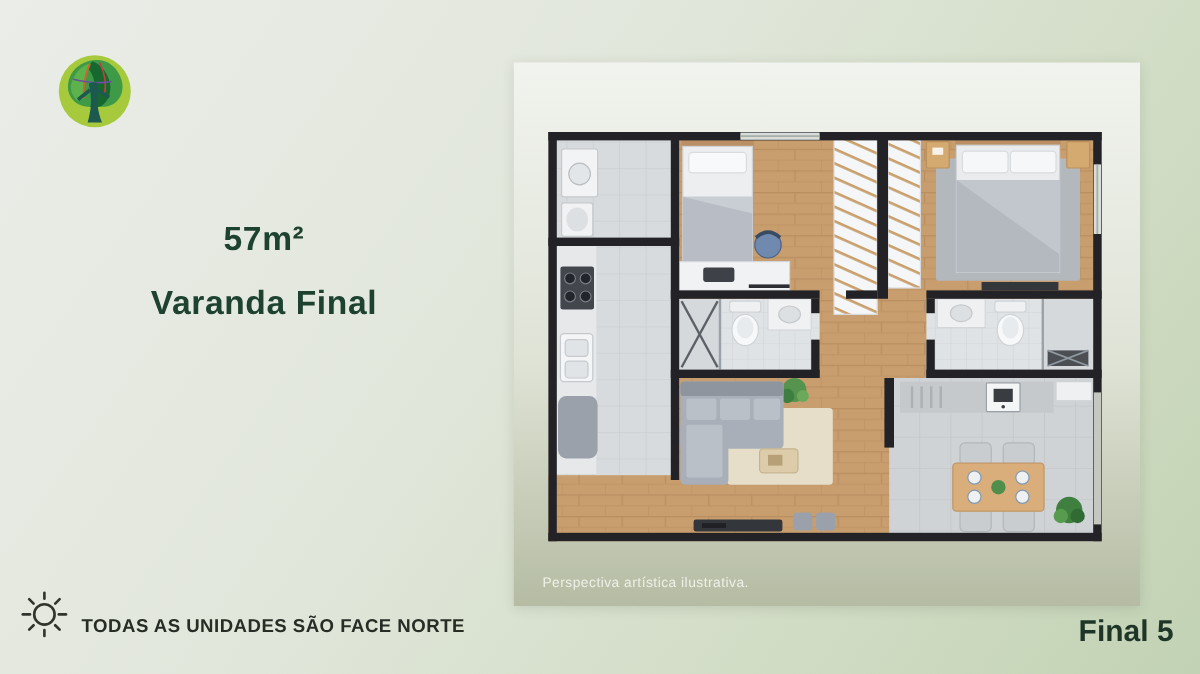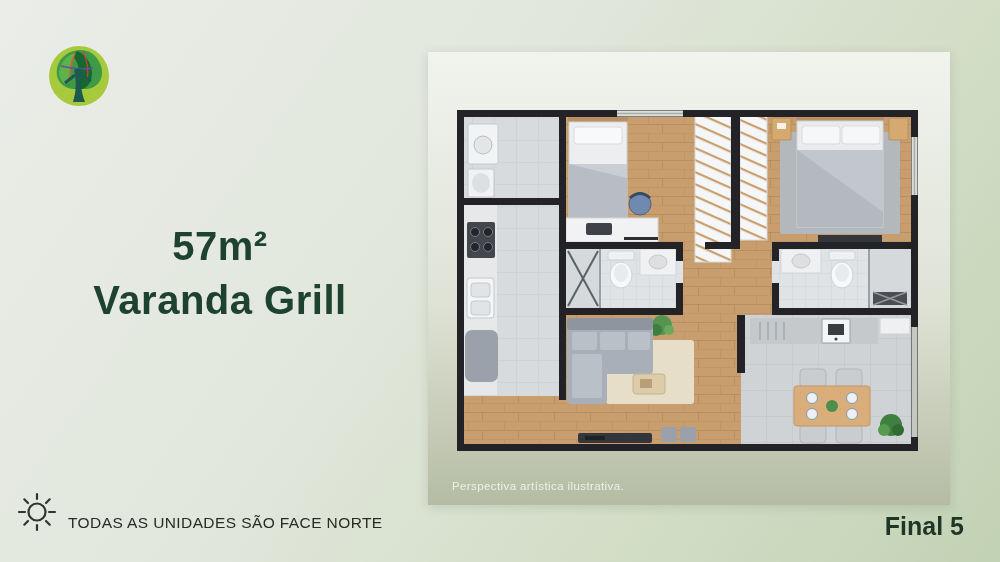--- a/index.html
+++ b/index.html
@@ -1,50 +1,50 @@
 <!DOCTYPE html>
 <html><head>
 <meta charset="utf-8">
 <style>
   html,body{margin:0;padding:0;}
   body{width:1000px;height:562px;overflow:hidden;font-family:"Liberation Sans",sans-serif;}
   .slide{position:relative;width:1000px;height:562px;
     background:linear-gradient(125deg,#eaede8 0%,#e2e7dc 40%,#cfdbc2 78%,#c2d2b4 100%);}
   .logo{position:absolute;left:47px;top:44px;width:64px;height:64px;}
   .headline{position:absolute;left:20px;top:172px;width:400px;text-align:center;
-    color:#1e4230;font-weight:700;font-size:40px;line-height:54px;letter-spacing:.5px;margin-top:47px;}
+    color:#1e4230;font-weight:700;font-size:28px;line-height:54px;letter-spacing:.5px;}
   .card{position:absolute;left:428px;top:52px;width:522px;height:453px;
     box-shadow:0 2px 10px rgba(60,70,55,.15);}
   .card svg{display:block;}
   .caption{position:absolute;left:24px;bottom:13px;font-size:11.5px;color:#f0f3ea;
     letter-spacing:.4px;opacity:.95;}
   .footer{position:absolute;left:16px;top:491px;display:flex;align-items:center;gap:10px;}
-  .footer .note{font-size:15.5px;font-weight:400;letter-spacing:.4px;color:#272c25;margin-top:21px;}
-  .final{position:absolute;right:36px;top:512px;font-size:25px;font-weight:700;color:#1f3527;}
+  .footer .note{font-size:15.5px;font-weight:700;letter-spacing:.4px;color:#272c25;margin-top:21px;}
+  .final{position:absolute;right:22px;top:512px;font-size:25px;font-weight:700;color:#1f3527;}
 </style>
 </head>
 <body>
 
 <div class="slide">
 
   <svg class="logo" viewBox="0 0 64 64" aria-hidden="true">
     <circle cx="32" cy="32" r="30" fill="#a7ca3c"></circle>
     <path d="M32 6 C14 8 8 22 10 32 C12 40 18 44 26 45 L40 45 C50 44 56 36 55 26 C53 14 44 5 32 6 Z" fill="#3e9a46"></path>
     <path d="M30 7 C38 10 44 18 45 28 C45 36 42 42 36 45 L28 45 C34 36 34 22 26 12 Z" fill="#17682f"></path>
     <path d="M12 28 C14 18 20 11 28 9 C24 18 22 28 23 38 L18 40 C14 37 12 33 12 28 Z" fill="#5eb24c"></path>
     <path d="M28 9 C24 18 22 28 23 38" stroke="#d2622e" fill="none" stroke-width="1.6"></path>
     <path d="M36 8 C40 16 42 26 40 36" stroke="#c43f3f" fill="none" stroke-width="1.4"></path>
     <path d="M14 22 C22 24 34 26 46 24" stroke="#6a4fa0" fill="none" stroke-width="1.4"></path>
     <path d="M28 31 L18 39 M34 31 L44 37" stroke="#1c5a50" stroke-width="3" fill="none"></path>
     <path d="M26 58 C29 48 30 38 27 26 C29 24 33 24 35 26 C33 38 34 48 38 58 Z" fill="#1c5a50"></path>
   </svg>
 
   <div class="headline">
     <div>57m²</div>
-    <div>Varanda Grill</div>
+    <div>Varanda Final</div>
   </div>
 
   <div class="card">
     <svg width="522" height="453" viewBox="0 0 522 453">
       <defs>
         <linearGradient id="planbg" x1="0" y1="0" x2="0" y2="1">
           <stop offset="0" stop-color="#f1f3ee"></stop>
           <stop offset="0.55" stop-color="#dfe3d6"></stop>
           <stop offset="1" stop-color="#b5bca3"></stop>
         </linearGradient>

